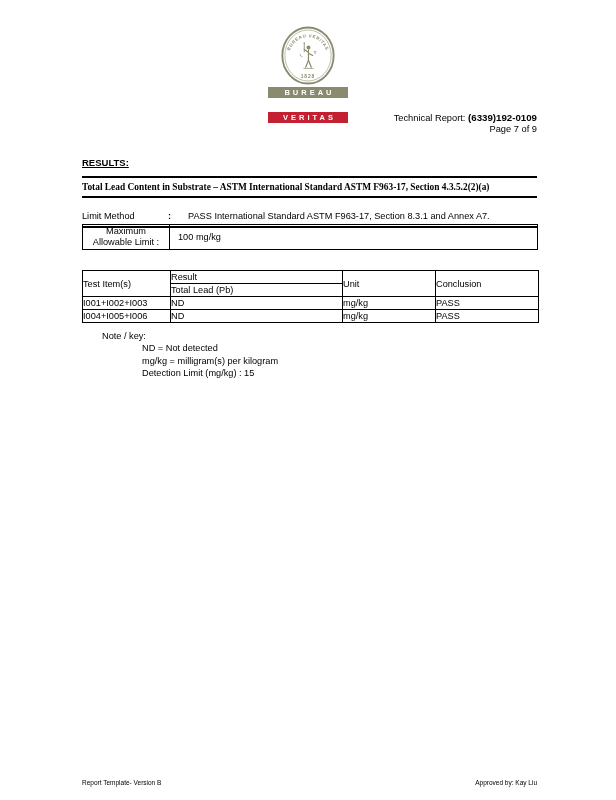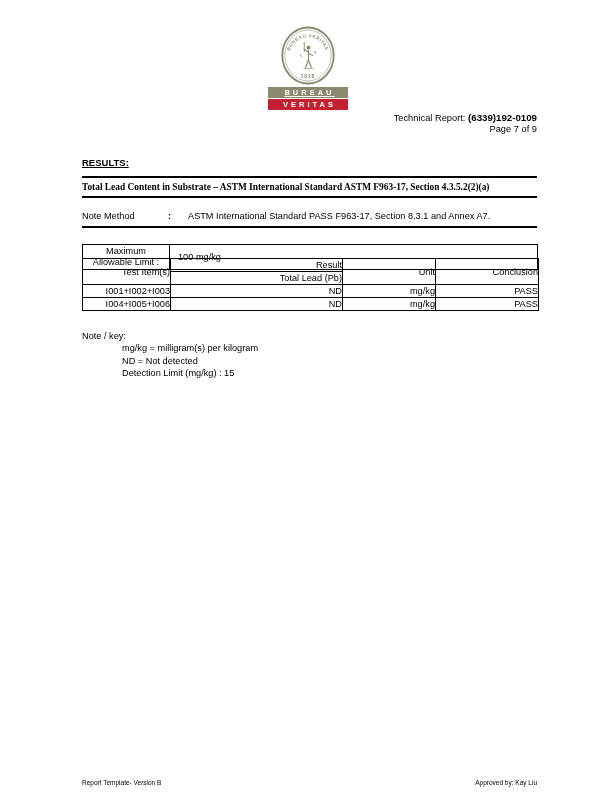--- a/index.html
+++ b/index.html
@@ -8,48 +8,48 @@
     font-family:"Liberation Sans", sans-serif; color:#000; overflow:hidden;
     --olive:#8b8a6e; --bvred:#c32032;
   }
 
   
   .logo { position:absolute; top:26px; left:268px; width:80px; text-align:center; }
   .emblem { display:block; margin:0 auto 2px auto; width:56px; height:59px; }
   .bar { height:11px; display:flex; align-items:center; justify-content:center;
          color:#fff; font-weight:bold; font-size:7.5px; letter-spacing:3px; }
   .bar span { margin-right:-3px; }
-  .bar-olive { background:var(--olive); margin-bottom:1px;text-decoration:underline; }
+  .bar-olive { background:var(--olive); margin-bottom:14px; }
   .bar-red { background:var(--bvred); }
 
   
   .hdr { position:absolute; top:112px; right:79px; text-align:right;
          font-size:9.3px; line-height:11.3px; }
   .hdr .rptnum { font-weight:bold; font-size:9.7px; }
 
   
   .abs { position:absolute; left:82px; width:455px; }
   .heading { top:157px; font-weight:bold; text-decoration:underline; font-size:9.5px; }
   .rule { position:absolute; left:82px; width:455px; height:2px; background:#000; }
   .rule1 { top:176px; } .rule2 { top:196px; } .rule3 { top:226px; }
   .title { top:182px; font-weight:bold; font-size:9.4px;font-family:Liberation Serif, serif; }
   .tm { top:211px; font-size:9.2px; display:flex; }
   .tm-label { width:86px; } .tm-colon { width:20px; font-weight:bold; } .tm-value { flex:1; }
 
   table { border-collapse:collapse; table-layout:fixed; }
   td { border:1px solid #000; font-size:9.2px; }
 
-  .maxtbl { top:244px; width:456px; }
+  .maxtbl { top:224px; width:456px; }
   .maxtbl .c1 { width:86px; text-align:center; line-height:11px; padding:1px 0; }
   .maxtbl .c2 { padding-left:8px; }
 
-  .restbl { top:258px; width:456px; text-align:right; }
+  .restbl { top:270px; width:456px; text-align:left; }
   .restbl td { height:12px; padding:0; }
 
-  .notes { top:330px; font-size:9.2px; line-height:12.3px; }
+  .notes { top:330px; font-size:9.2px; line-height:12.3px;margin-left:20px; }
   .notes .indent { margin-left:40px; }
 
   .footer-left  { position:absolute; left:82px;  top:779px; font-size:6.5px; }
   .footer-right { position:absolute; right:79px; top:779px; font-size:6.5px; }
 </style>
 </head>
 <body>
 
 <div class="page">
 
@@ -88,23 +88,23 @@
     <div><span>Technical Report:</span> <span class="rptnum">(6339)192-0109</span></div>
     <div>Page 7 of 9</div>
   </div>
 
   <div class="abs heading">RESULTS:</div>
   <div class="rule rule1"></div>
   <div class="abs title">Total Lead Content in Substrate – ASTM International Standard ASTM F963-17, Section 4.3.5.2(2)(a)</div>
   <div class="rule rule2"></div>
 
   <div class="abs tm">
-    <span class="tm-label">Note Method</span>
+    <span class="tm-label">Limit Method</span>
     <span class="tm-colon">:</span>
-    <span class="tm-value">ASTM International Standard PASS F963-17, Section 8.3.1 and Annex A7.</span>
+    <span class="tm-value">PASS International Standard ASTM F963-17, Section 8.3.1 and Annex A7.</span>
   </div>
   <div class="rule rule3"></div>
 
   <table class="abs maxtbl">
     <tbody>
         <tr>
       <td class="c1">
         <div>Maximum</div>
         <div>Allowable Limit :</div>
       </td>
@@ -140,21 +140,21 @@
       <td>I004+I005+I006</td>
       <td>ND</td>
       <td>mg/kg</td>
       <td>PASS</td>
     </tr>
   </tbody>
     </table>
 
   <div class="abs notes">
     <div>Note / key:</div>
+    <div class="indent">ND = Not detected</div>
     <div class="indent">mg/kg = milligram(s) per kilogram</div>
-    <div class="indent">ND = Not detected</div>
     <div class="indent">Detection Limit (mg/kg) : 15</div>
   </div>
 
   <div class="footer-left">Report Template- Version B</div>
   <div class="footer-right">Approved by: Kay Liu</div>
 
 </div>
 
 </body></html>

